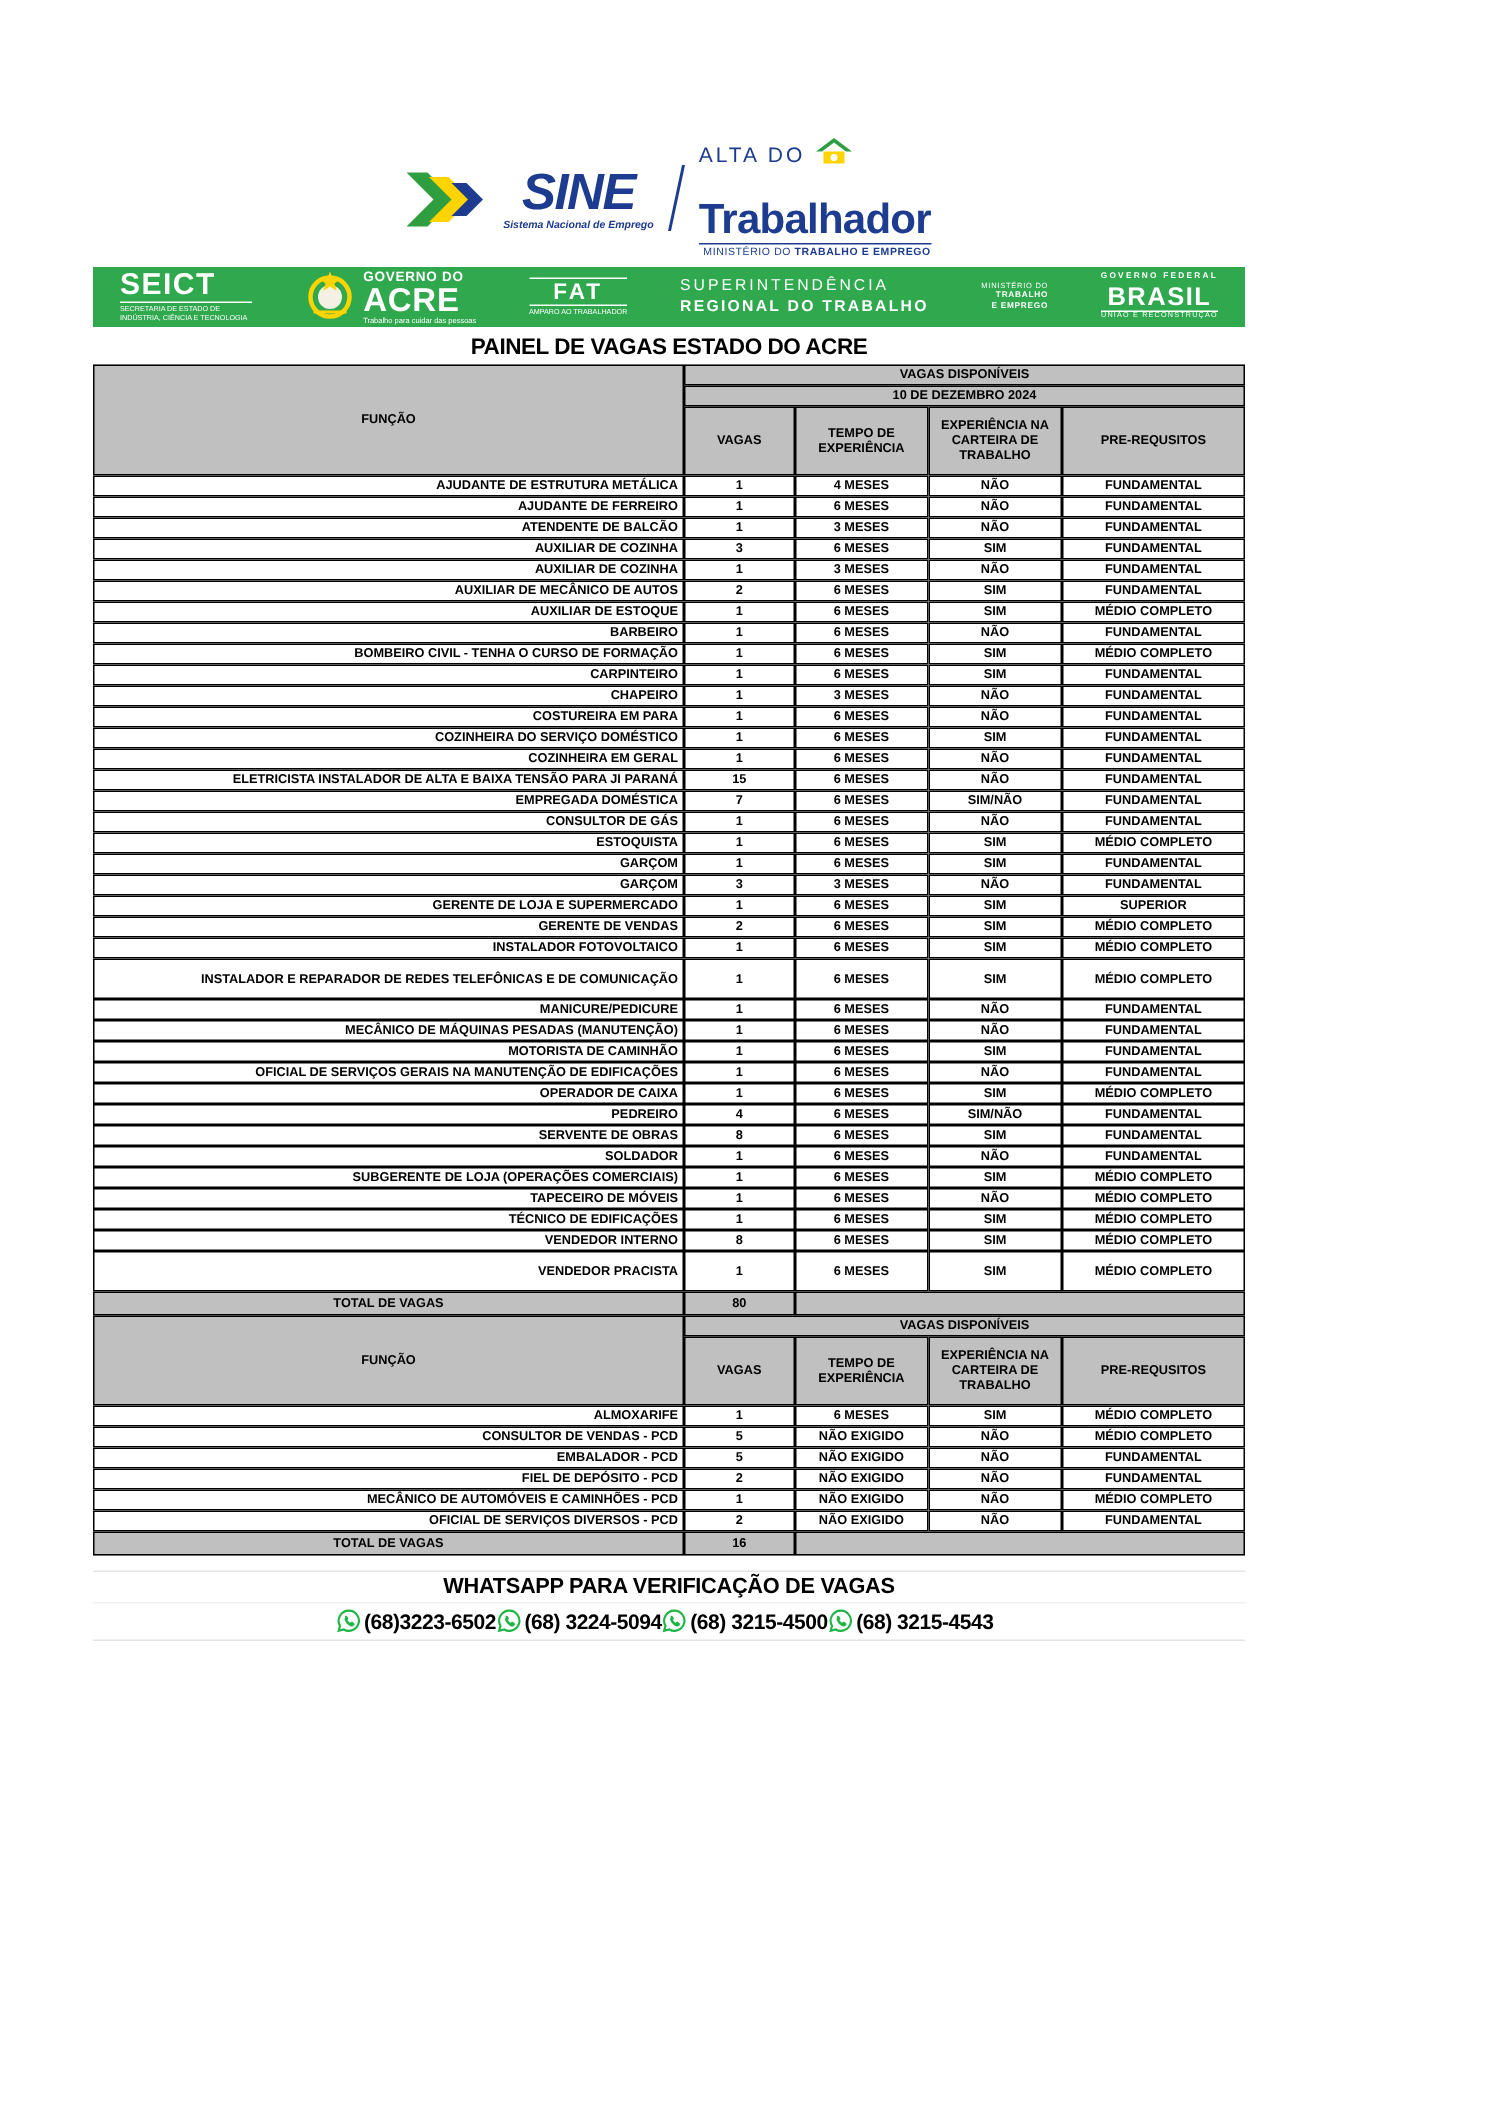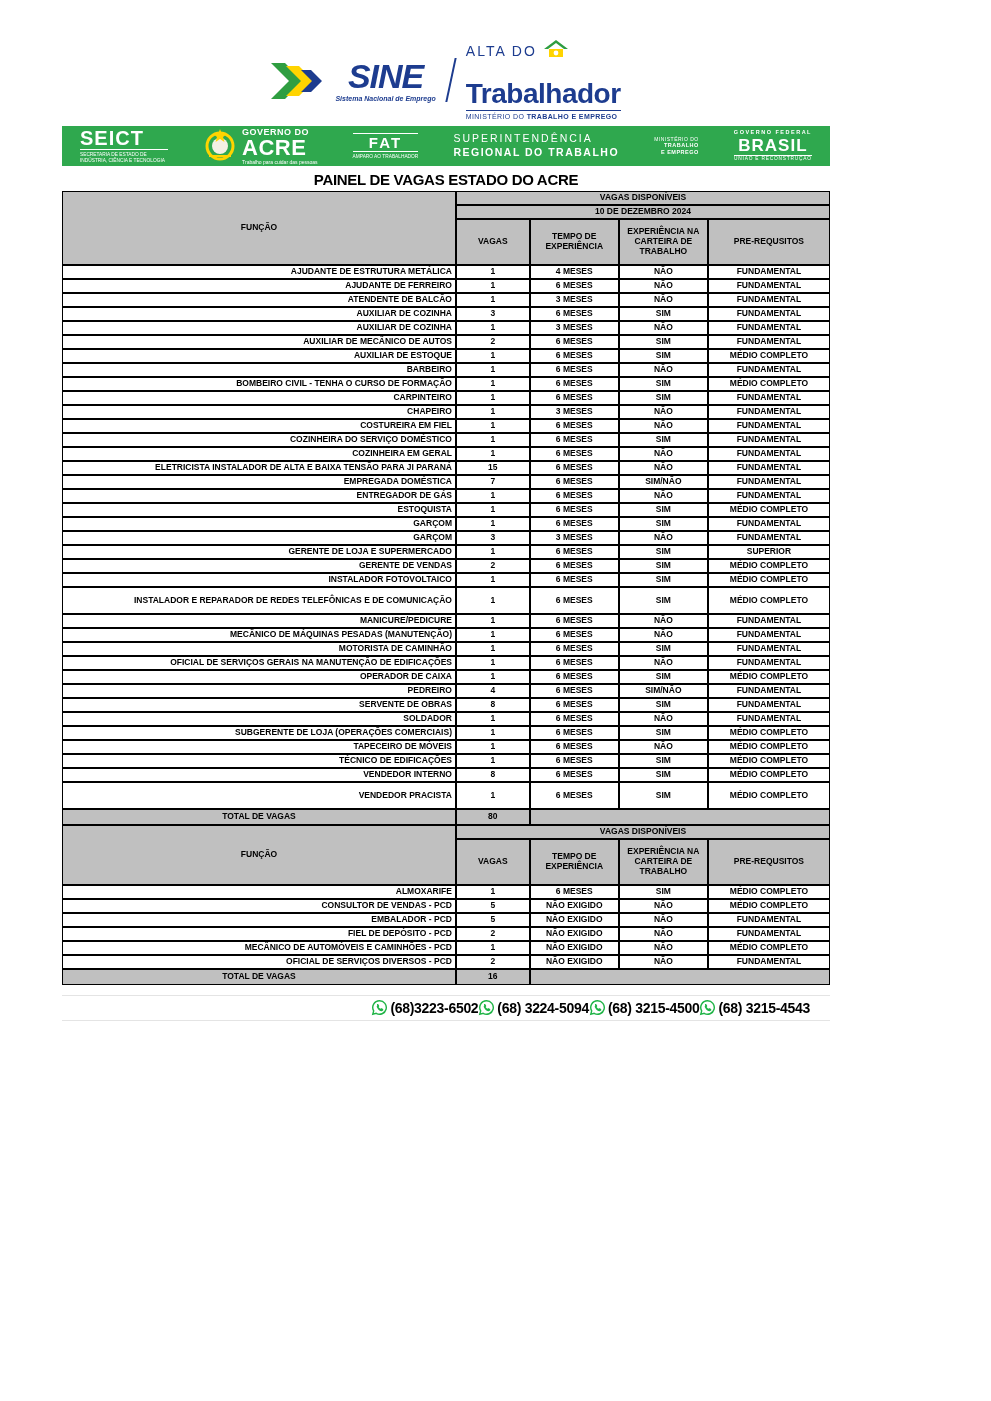--- a/index.html
+++ b/index.html
@@ -1,20 +1,20 @@
 <!DOCTYPE html>
 <html lang="pt" style="--banner_green: #2FA84E; --header_gray: #C0C0C0; --sine_blue: #1D3C8F; --logo_green: #2F9E41; --logo_yellow: #FFD400; --whatsapp_green: #1FB446;"><head>
 <meta charset="utf-8">
 <style>
   html,body{margin:0;padding:0;background:#fff;}
   body{width:991px;height:1401px;position:relative;font-family:"Liberation Sans",sans-serif;color:#000;overflow:hidden;}
   .content{margin-left:62px;width:768px;}
 
   
-  .logo-row{display:flex;justify-content:center;align-items:center;gap:14px;padding-top:40px;margin-bottom:6px;}
+  .logo-row{display:flex;justify-content:center;align-items:center;gap:14px;padding-top:92px;margin-bottom:6px;text-align:right;}
   .sine-logo{display:flex;align-items:flex-end;gap:6px;}
   .sine-text{display:flex;flex-direction:column;align-items:center;line-height:1;}
   .sine-word{font-size:34px;font-weight:bold;font-style:italic;color:var(--sine_blue,#1d3c8f);letter-spacing:-1px;}
   .sine-sub{font-size:7px;font-weight:bold;font-style:italic;color:var(--sine_blue,#1d3c8f);margin-top:2px;}
   .logo-divider{width:2px;height:44px;background:var(--sine_blue,#1d3c8f);transform:skewX(-12deg);}
   .casa-logo{display:flex;flex-direction:column;line-height:1;}
   .casa-top{display:flex;align-items:flex-end;gap:6px;}
   .casa-line1{font-size:14px;letter-spacing:2px;color:var(--sine_blue,#1d3c8f);}
   .casa-line2{font-size:28px;font-weight:bold;color:var(--sine_blue,#1d3c8f);letter-spacing:-0.5px;border-bottom:1.5px solid var(--sine_blue,#1d3c8f);padding-bottom:2px;margin-top:22px;}
   .casa-line3{font-size:7px;color:var(--sine_blue,#1d3c8f);margin-top:2px;letter-spacing:.4px;}
@@ -57,21 +57,21 @@
   table.vagas td.c-funcao{text-align:right;}
   table.vagas td.c-center{text-align:center;}
   tr.tall td{height:23px;}
   tr.total td{background:var(--header_gray,#c0c0c0);text-align:center;height:12px;}
   th.h-thin{height:10px;}
   th.h-cols{height:42px;}
 
   
   .footer{margin-top:10px;border-top:1px solid #e4e4e4;}
   .footer-title{text-align:center;font-size:14.5px;font-weight:bold;letter-spacing:-.2px;padding:2px 0;border-bottom:1px solid #efefef;}
-  .phones{display:flex;justify-content:flex-end;align-items:center;padding:3px 20px 4px 14px;border-bottom:1px solid #e4e4e4;}
+  .phones{display:flex;justify-content:center;align-items:center;padding:3px 20px 4px 14px;border-bottom:1px solid #e4e4e4;}
   .phone{display:flex;align-items:center;gap:2px;font-size:14px;font-weight:bold;letter-spacing:-.3px;text-decoration:none;color:#000;}
   .phone svg{display:block;}
 </style>
 </head>
 <body>
 
 <div class="content">
 
   <div class="logo-row">
     <div class="sine-logo">
@@ -247,21 +247,21 @@
 
         <tr>
           <td class="c-funcao">CHAPEIRO</td>
           <td class="c-center">1</td>
           <td class="c-center">3 MESES</td>
           <td class="c-center">NÃO</td>
           <td class="c-center">FUNDAMENTAL</td>
         </tr>
 
         <tr>
-          <td class="c-funcao">COSTUREIRA EM FIEL</td>
+          <td class="c-funcao">COSTUREIRA EM PARA</td>
           <td class="c-center">1</td>
           <td class="c-center">6 MESES</td>
           <td class="c-center">NÃO</td>
           <td class="c-center">FUNDAMENTAL</td>
         </tr>
 
         <tr>
           <td class="c-funcao">COZINHEIRA DO SERVIÇO DOMÉSTICO</td>
           <td class="c-center">1</td>
           <td class="c-center">6 MESES</td>
@@ -287,21 +287,21 @@
 
         <tr>
           <td class="c-funcao">EMPREGADA DOMÉSTICA</td>
           <td class="c-center">7</td>
           <td class="c-center">6 MESES</td>
           <td class="c-center">SIM/NÃO</td>
           <td class="c-center">FUNDAMENTAL</td>
         </tr>
 
         <tr>
-          <td class="c-funcao">ENTREGADOR DE GÁS</td>
+          <td class="c-funcao">CONSULTOR DE GÁS</td>
           <td class="c-center">1</td>
           <td class="c-center">6 MESES</td>
           <td class="c-center">NÃO</td>
           <td class="c-center">FUNDAMENTAL</td>
         </tr>
 
         <tr>
           <td class="c-funcao">ESTOQUISTA</td>
           <td class="c-center">1</td>
           <td class="c-center">6 MESES</td>
@@ -544,20 +544,21 @@
     <tfoot>
       <tr class="total">
         <td>TOTAL DE VAGAS</td>
         <td>16</td>
         <td colspan="3"></td>
       </tr>
     </tfoot>
   </table>
 
   <div class="footer">
+    <div class="footer-title">WHATSAPP PARA VERIFICAÇÃO DE VAGAS</div>
     <div class="phones">
       <a class="phone" href="#">
         <svg width="17" height="17" viewBox="0 0 24 24">
           <path d="M12 2.5a9.5 9.5 0 0 0-8.2 14.3L2.5 21.5l4.8-1.3A9.5 9.5 0 1 0 12 2.5z" fill="#fff" stroke="#1FB446" stroke-width="2"></path>
           <path d="M8.4 7.6c.6-.6 1.6-.5 2.1.2l.9 1.3c.4.55.3 1.3-.2 1.75l-.45.45c.5 1 1.55 2.05 2.55 2.55l.45-.45c.45-.5 1.2-.6 1.75-.2l1.3.9c.7.5.8 1.5.2 2.1l-.55.55c-.55.55-1.4.85-2.15.6-2.6-.85-5.3-3.55-6.15-6.15-.25-.75.05-1.6.6-2.15z" fill="#1FB446"></path>
         </svg>
         <span>(68)3223-6502</span>
       </a>
       <a class="phone" href="#">
         <svg width="17" height="17" viewBox="0 0 24 24">

